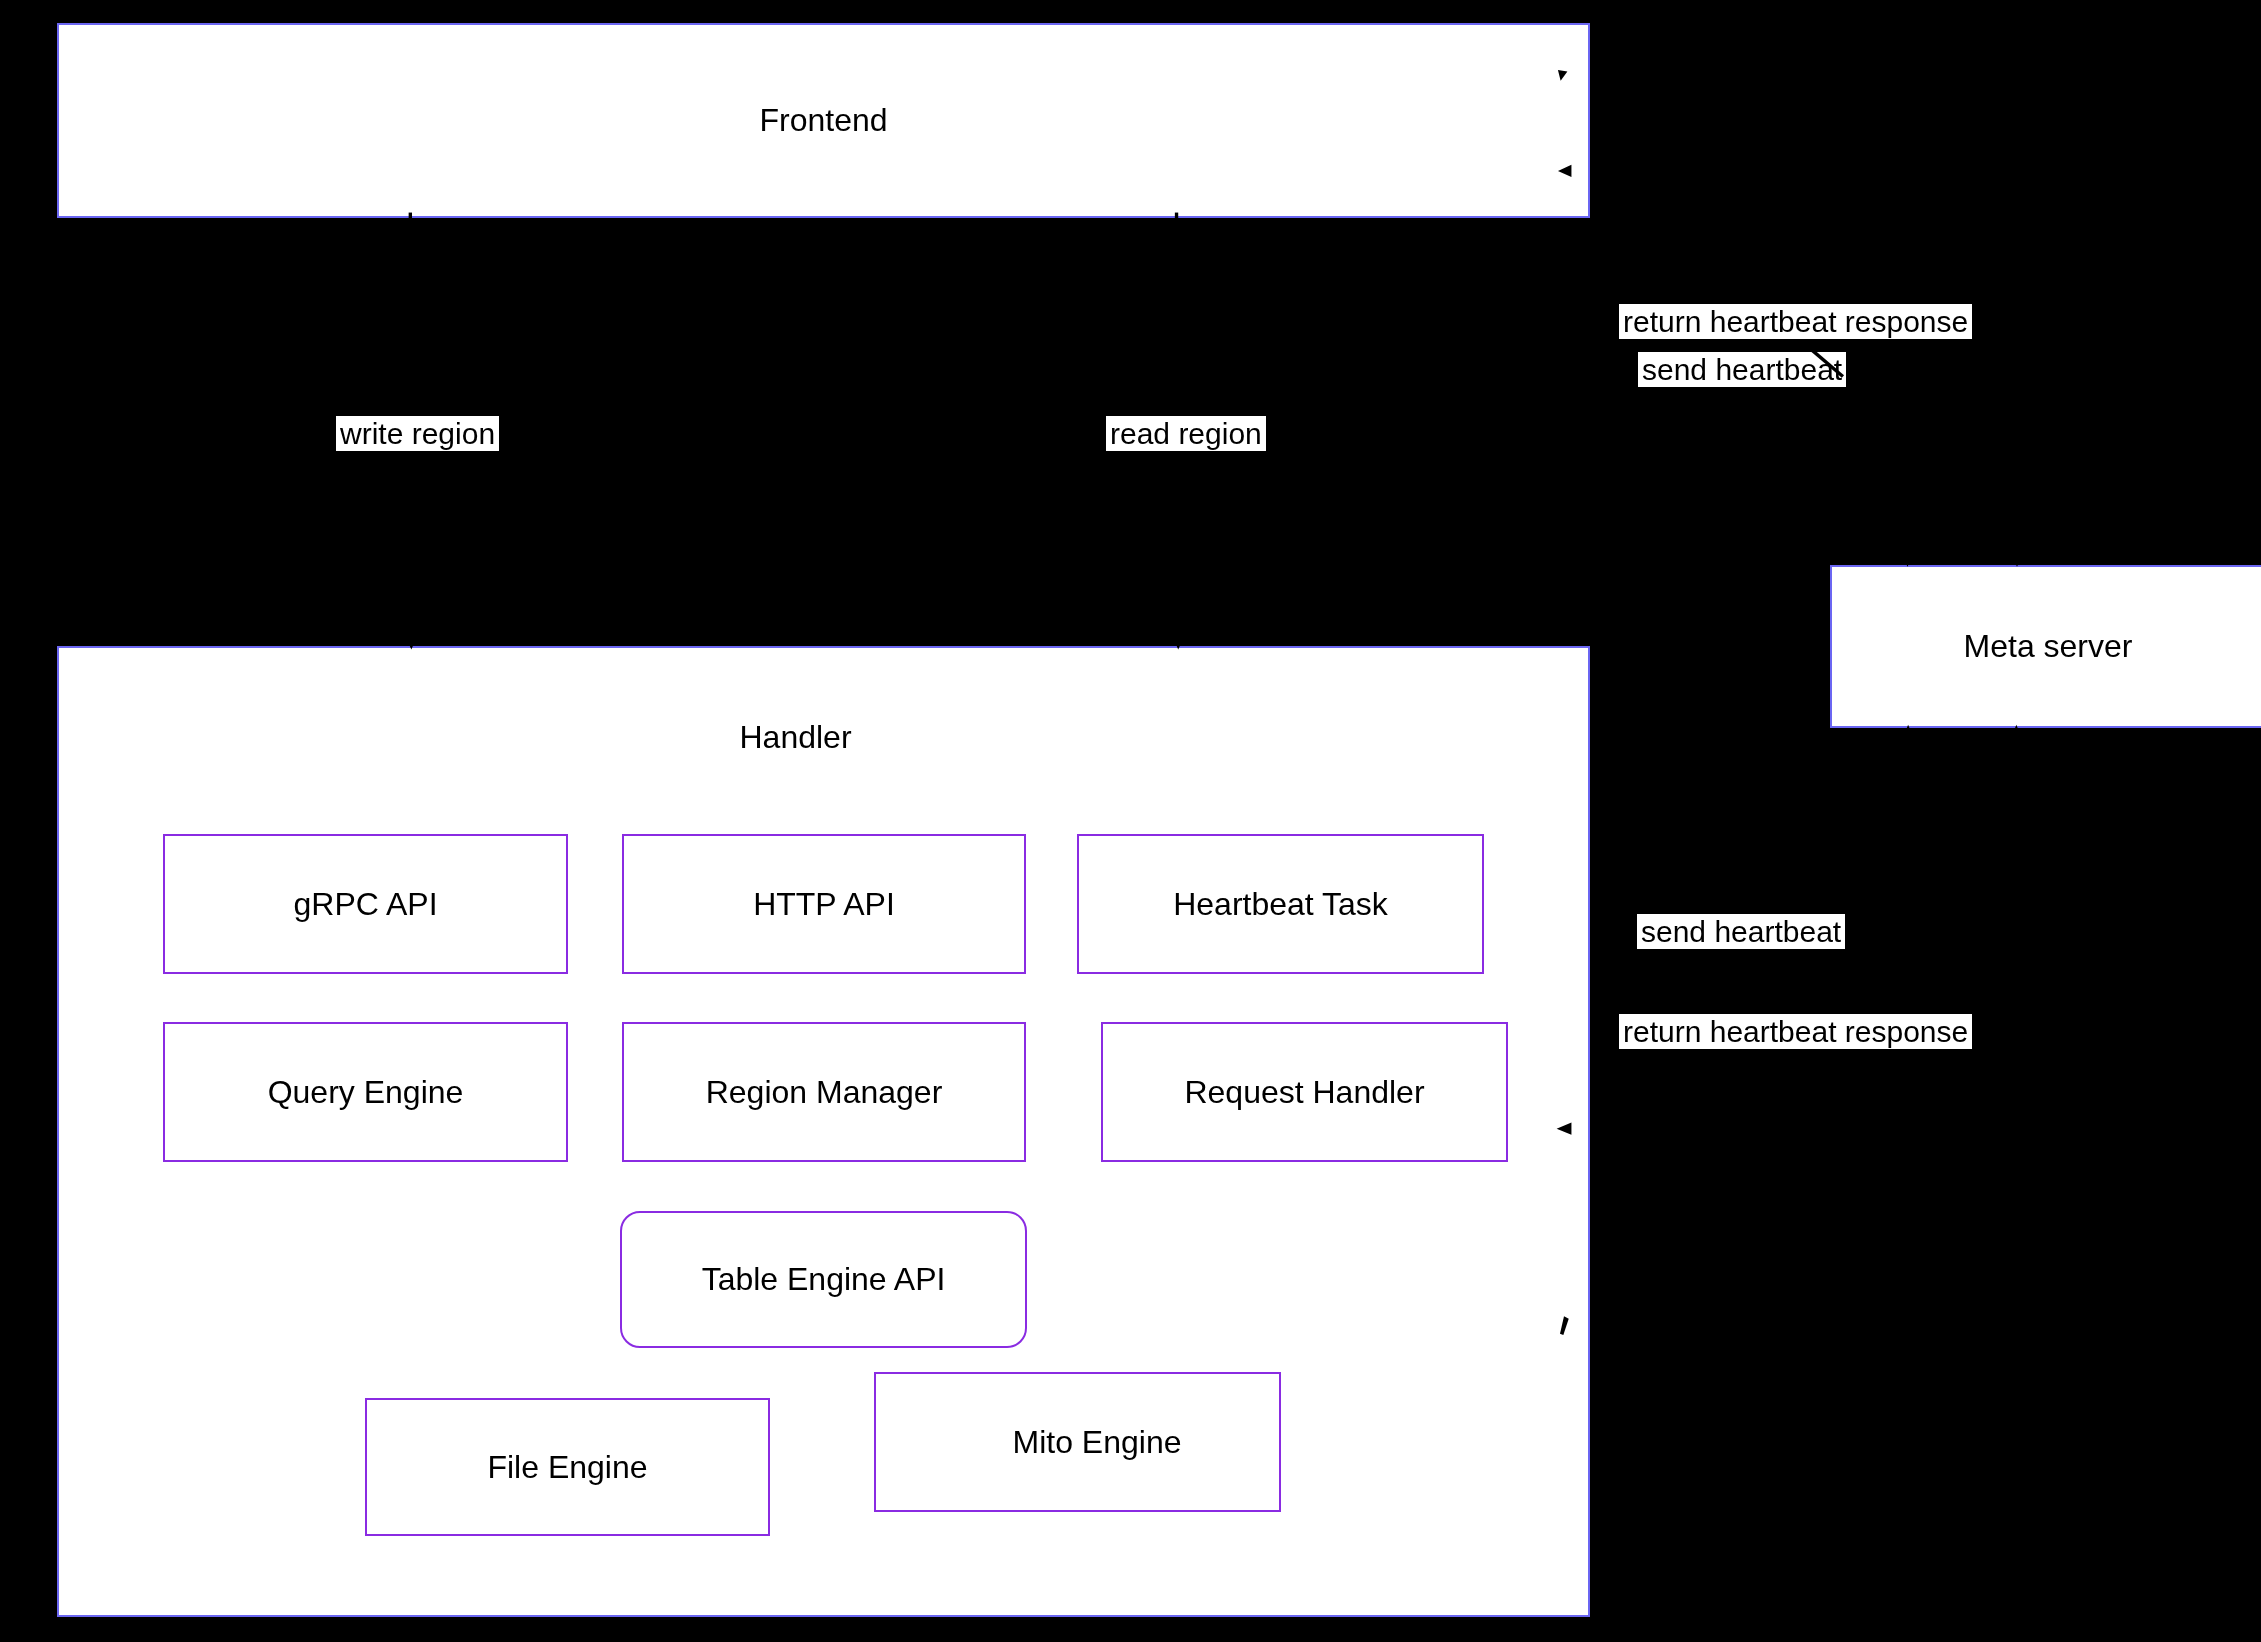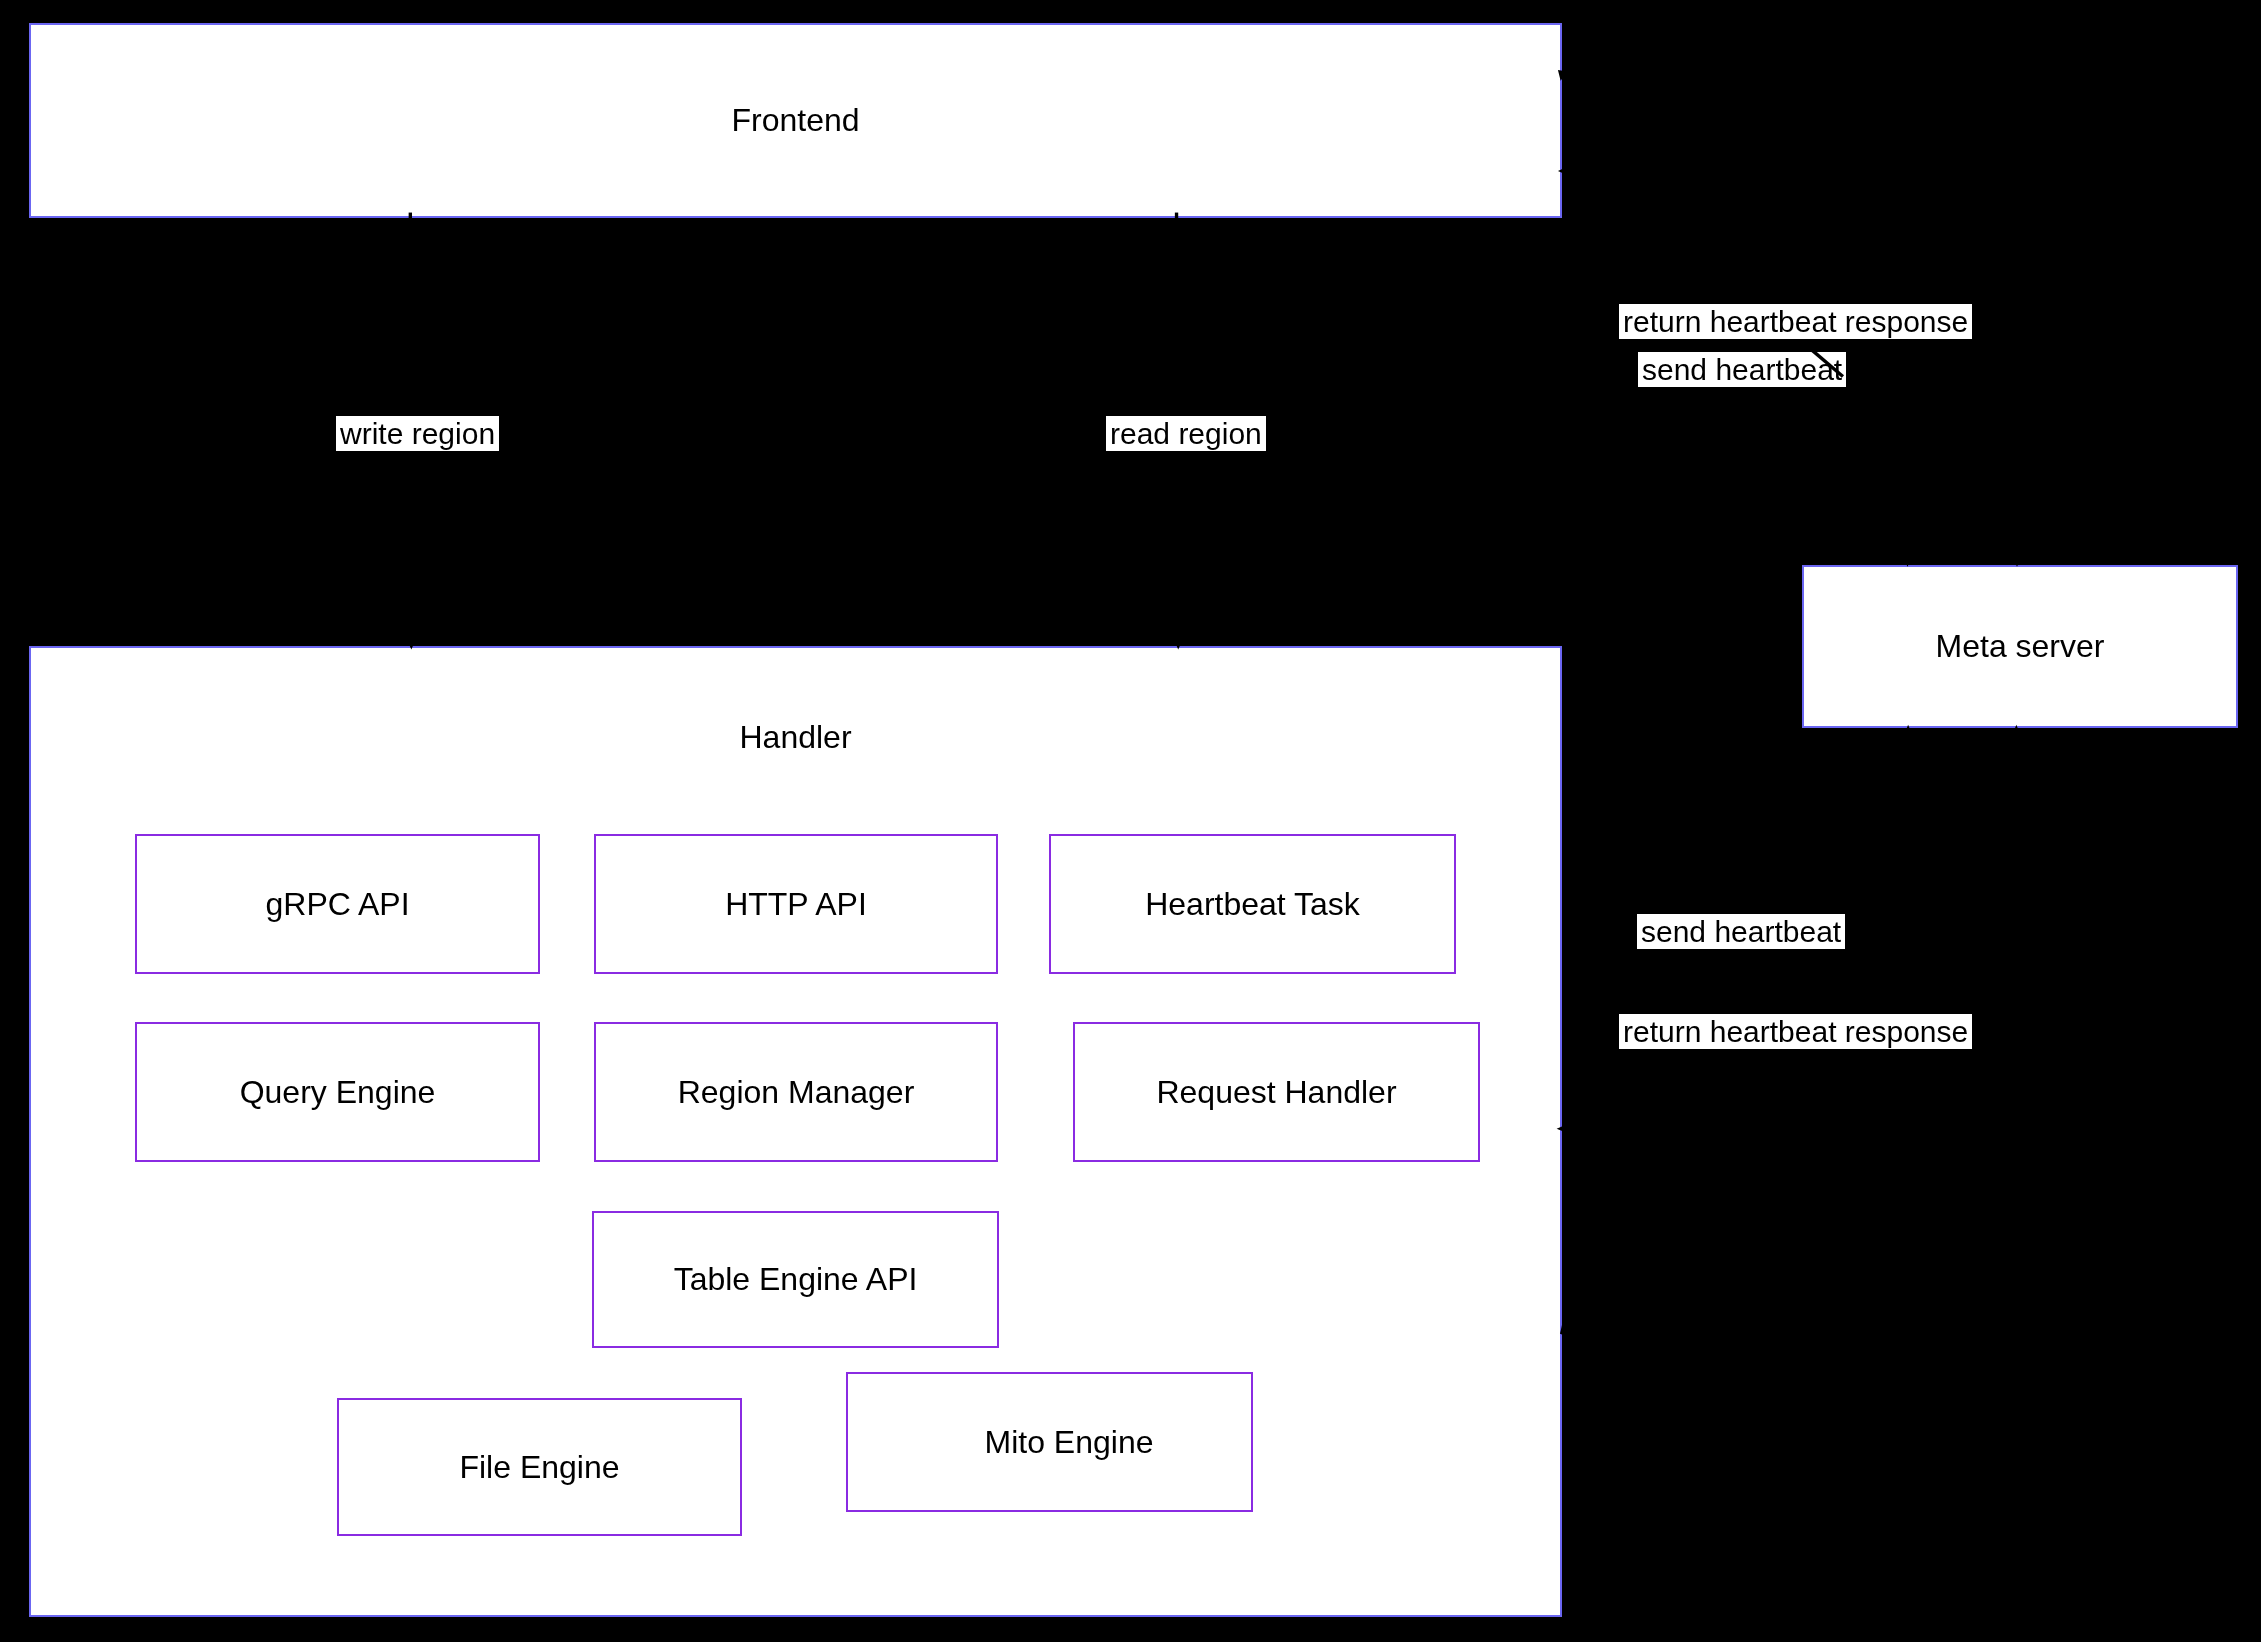--- a/index.html
+++ b/index.html
@@ -18,20 +18,21 @@
   .node {
     position: absolute;
     background: #ffffff;
     box-sizing: border-box;
     display: flex;
     align-items: center;
     justify-content: center;
     color: #000000;
     font-size: 32px;
     white-space: nowrap;
+    margin-left: 28px;
   }
   .outer {
     border: 2.7px solid #6b66f2;
   }
   .inner {
     border: 2px solid #8a2be2;
   }
   .container-title {
     position: absolute;
     text-align: center;
@@ -87,21 +88,21 @@
   <div class="node inner" style="left:135px; top:1022px; width:405px; height:140px;">
     <span>Query Engine</span>
   </div>
   <div class="node inner" style="left:594px; top:1022px; width:404px; height:140px;justify-content:center;">
     <span>Region Manager</span>
   </div>
   <div class="node inner" style="left:1073px; top:1022px; width:407px; height:140px;">
     <span>Request Handler</span>
   </div>
 
-  <div class="node inner" style="left:592px; top:1211px; width:407px; height:137px;">
+  <div class="node inner" style="left:592px; top:1211px; width:407px; height:137px;border-radius:20px;">
     <span>Table Engine API</span>
   </div>
 
   <div class="node inner" style="left:337px; top:1398px; width:405px; height:138px;">
     <span>File Engine</span>
   </div>
   <div class="node inner" style="left:846px; top:1372px; width:407px; height:140px;padding-left:39px;">
     <span>Mito Engine</span>
   </div>
 

